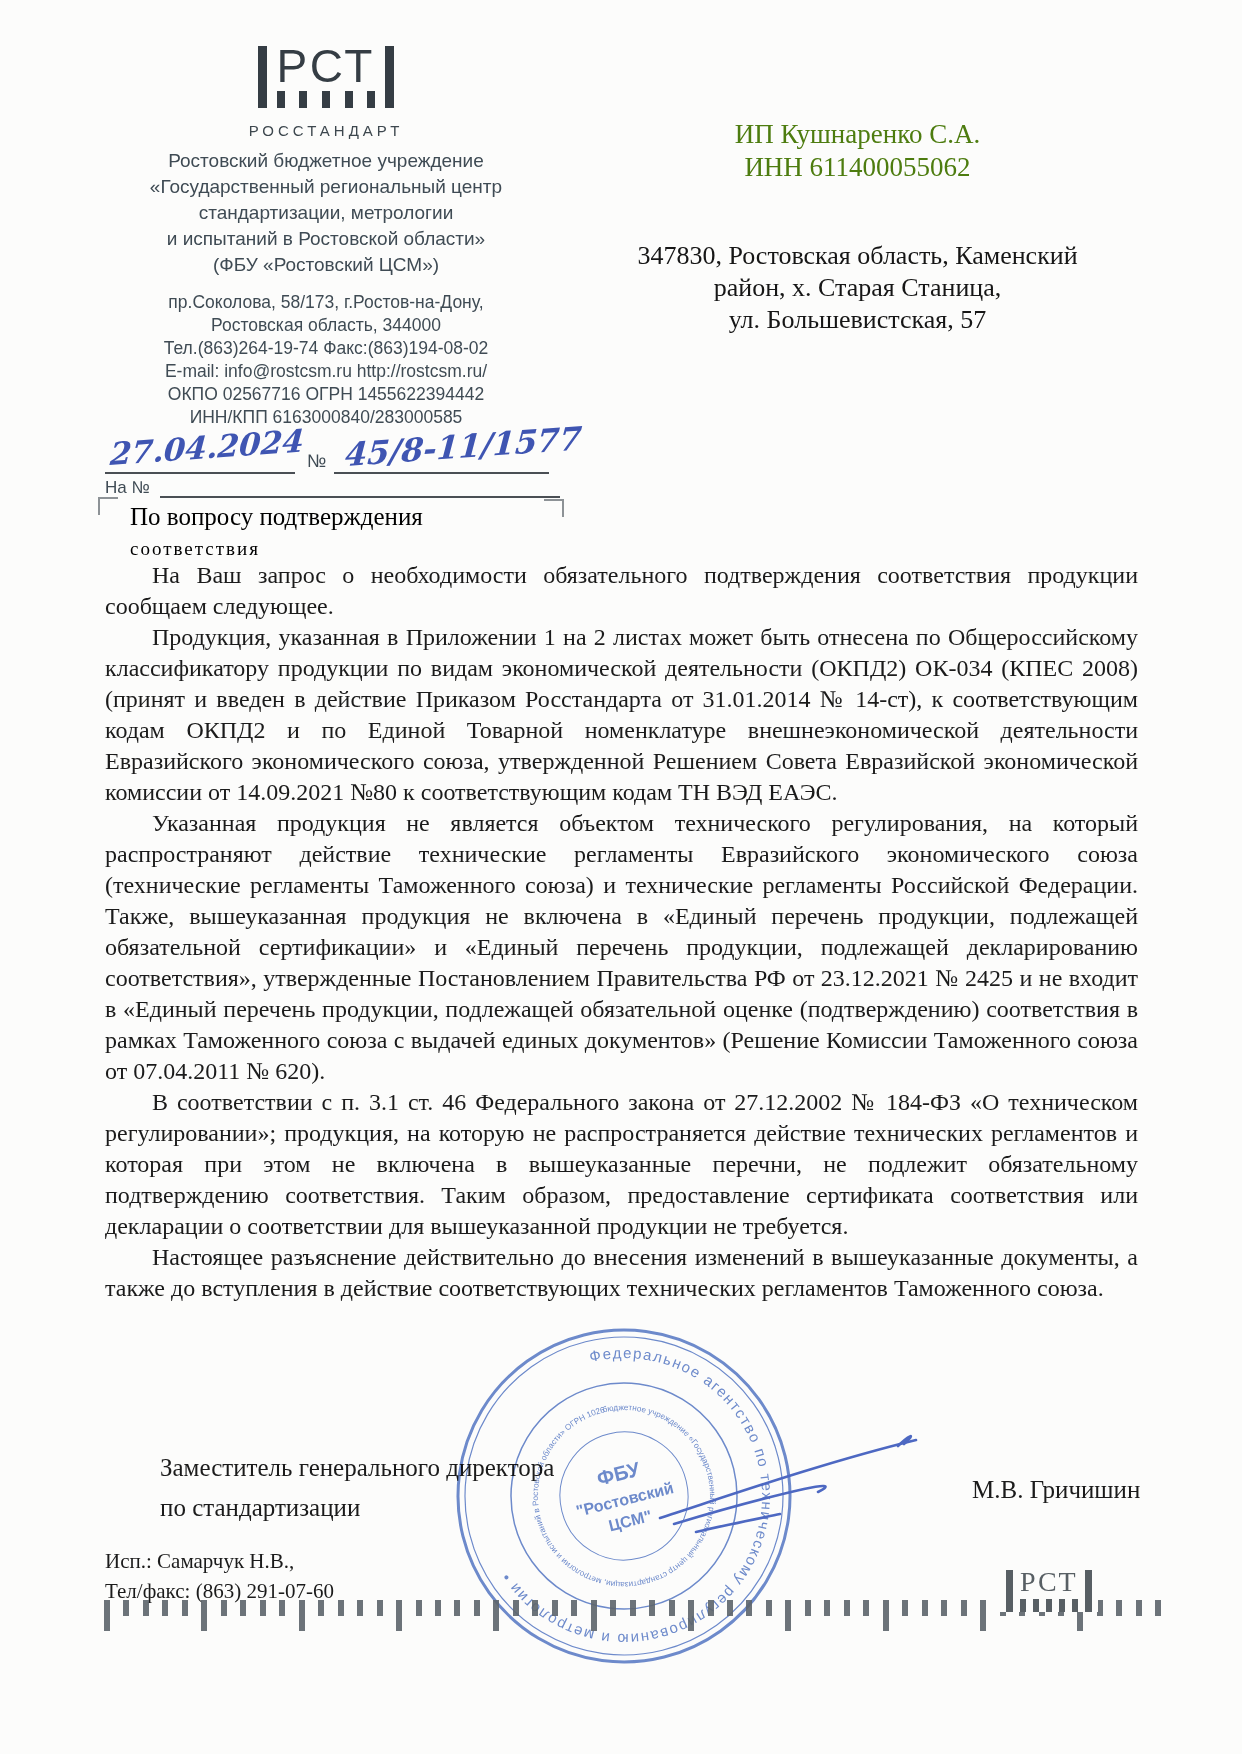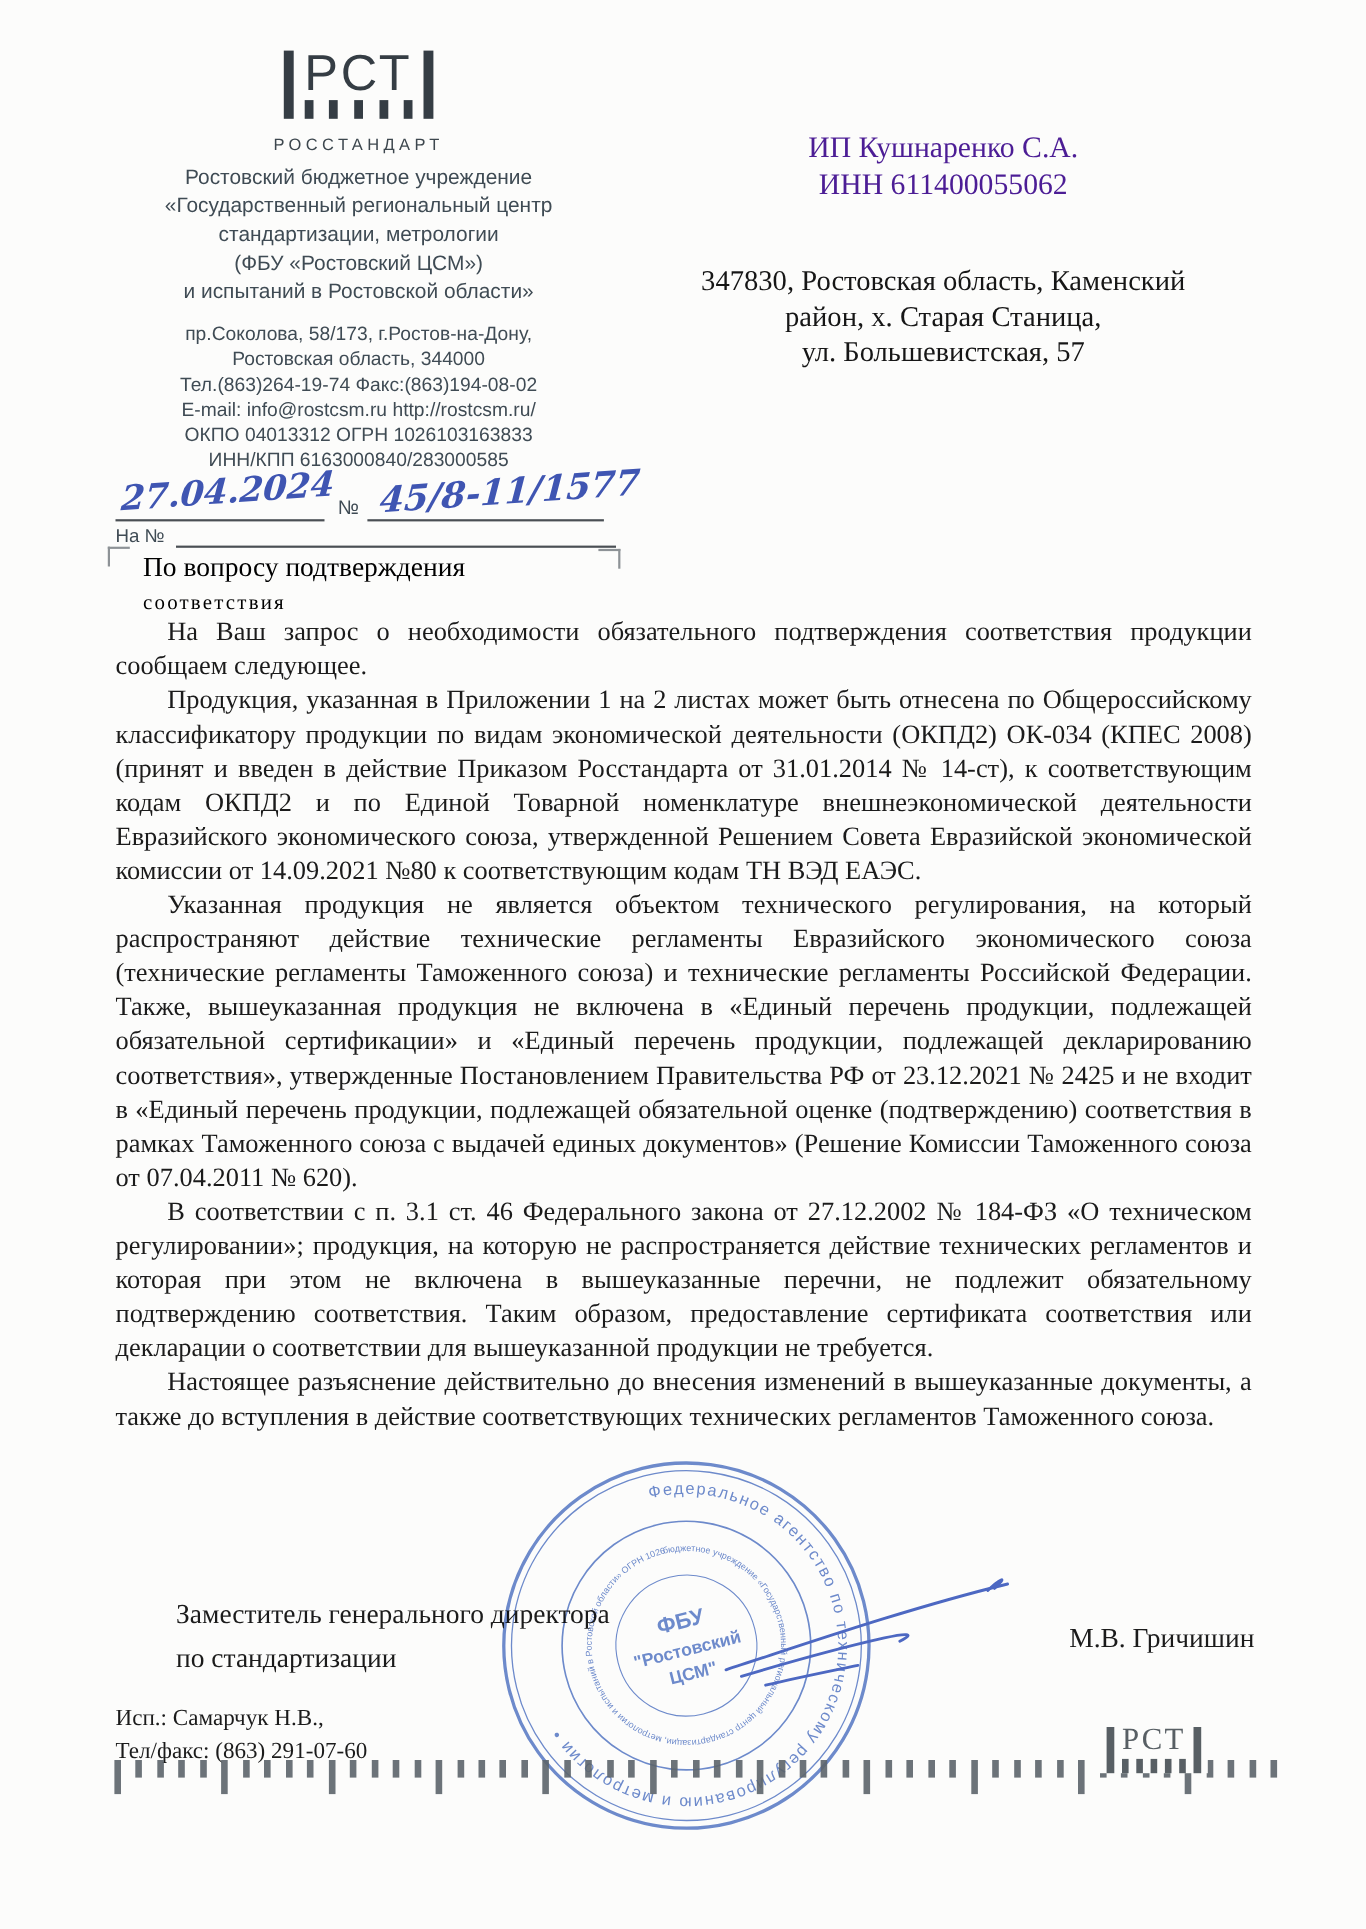--- a/index.html
+++ b/index.html
@@ -40,21 +40,21 @@
   .corner{position:absolute;width:18px;height:16px;}
   .corner.l{left:98px;top:497px;border-left:2px solid #8d9296;border-top:2px solid #8d9296;}
   .corner.r{left:544px;top:499px;border-right:2px solid #8d9296;border-top:2px solid #8d9296;}
 
   .subject{position:absolute;left:130px;top:503px;color:#000000;}
   .subject .s1{font-size:25px;}
   .subject .s2{font-size:19px;letter-spacing:2px;margin-top:7px;}
 
   
   .recipient-name{position:absolute;left:575px;top:118px;width:565px;text-align:center;
-                  font-size:27px;line-height:33px;color:#4c1d95;}
+                  font-size:27px;line-height:33px;color:#4d7c0f;}
   .recipient-addr{position:absolute;left:575px;top:240px;width:565px;text-align:center;
                   font-size:26px;line-height:32px;color:#161616;}
 
   
   .body-text{position:absolute;left:105px;top:560px;width:1033px;
              font-size:24px;line-height:31px;text-align:justify;}
   .body-text p{margin:0;text-indent:47px;}
   .body-text b{font-weight:normal;}
 
   
@@ -101,29 +101,29 @@
             <i></i>
           </span>
       </span>
       <span class="vbar"></span>
     </div>
     <div class="agency">РОССТАНДАРТ</div>
     <div class="org">
       <div>Ростовский бюджетное учреждение</div>
       <div>«Государственный региональный центр</div>
       <div>стандартизации, метрологии</div>
+      <div>и испытаний в Ростовской области»</div>
       <div>(ФБУ «Ростовский ЦСМ»)</div>
-      <div>и испытаний в Ростовской области»</div>
     </div>
     <div class="contact">
       <div>пр.Соколова, 58/173, г.Ростов-на-Дону,</div>
       <div>Ростовская область, 344000</div>
       <div>Тел.(863)264-19-74 Факс:(863)194-08-02</div>
       <div>E-mail: info@rostcsm.ru   http://rostcsm.ru/</div>
-      <div>ОКПО 04013312  ОГРН 1026103163833</div>
+      <div>ОКПО 02567716  ОГРН 1455622394442</div>
       <div>ИНН/КПП 6163000840/283000585</div>
     </div>
   </header>
 
   <div class="refline">
     <span class="slot date">
       <span class="hand d">27.04.2024</span>
     </span>
     <span class="num-label">№</span>
     <span class="slot number">

